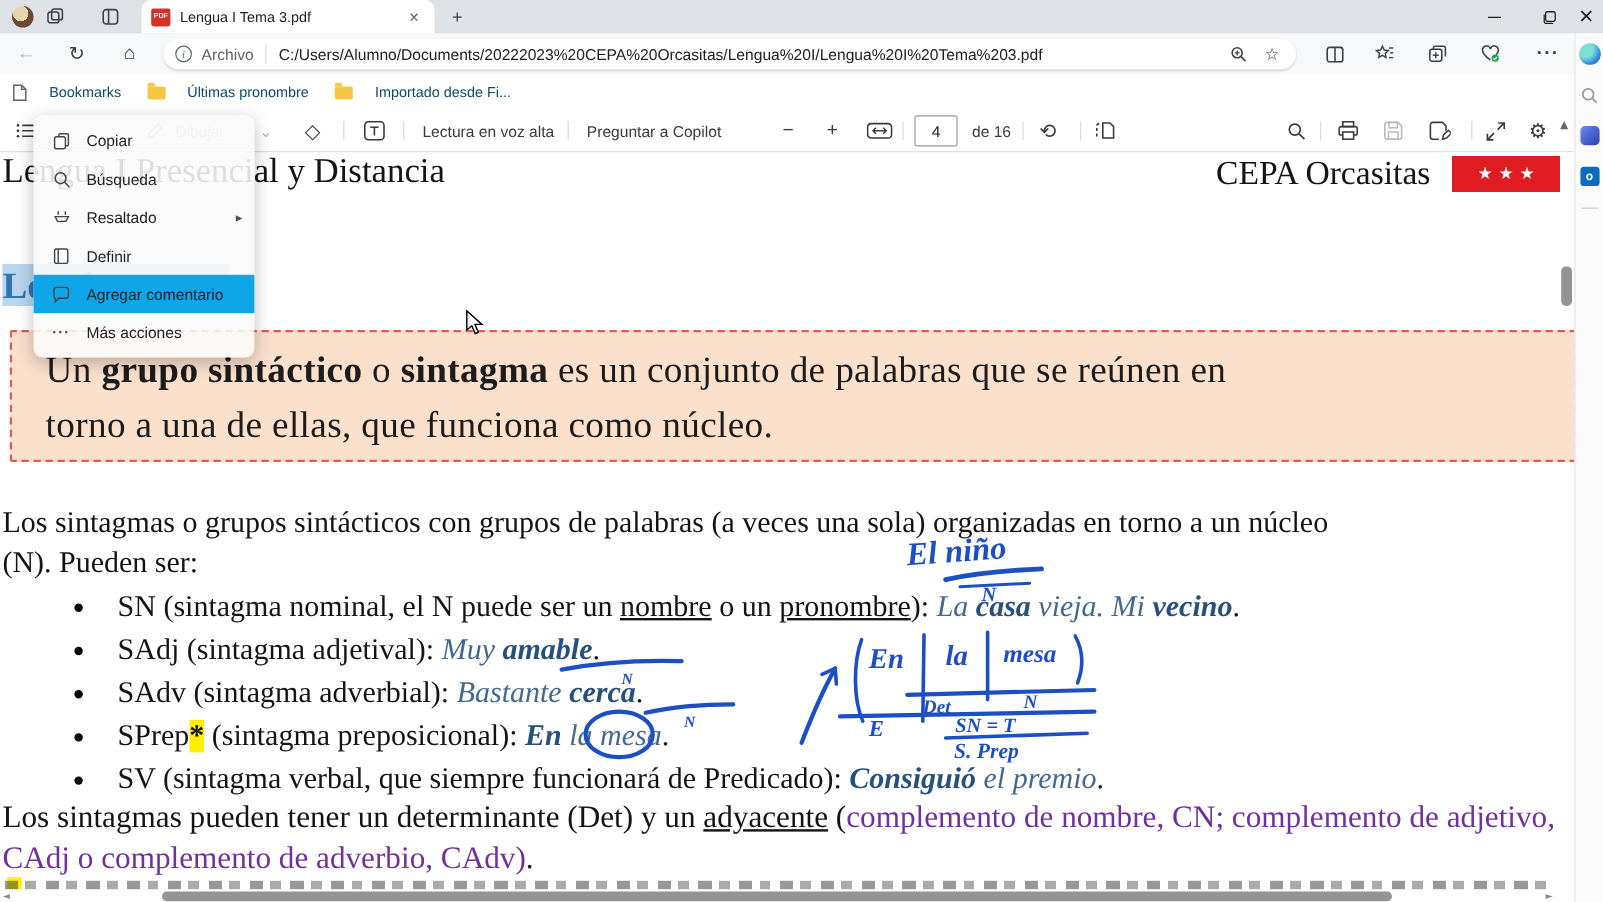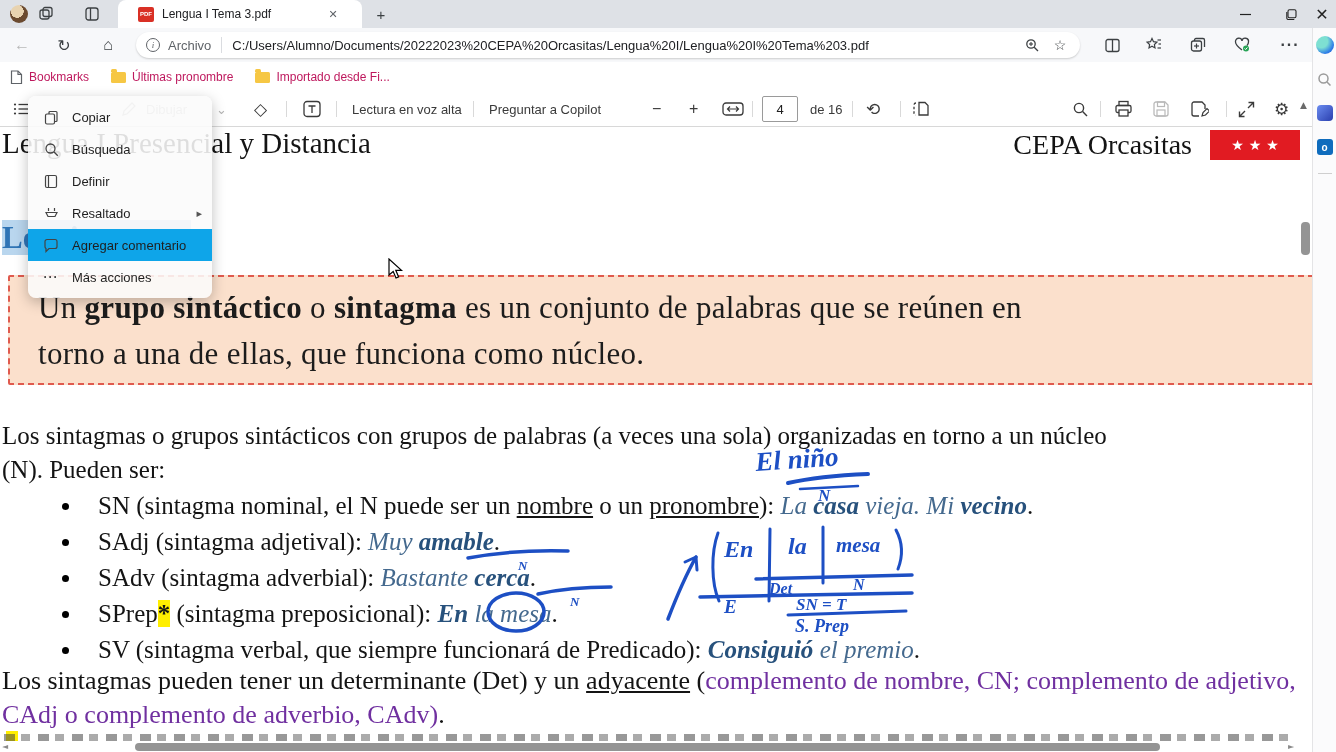--- a/index.html
+++ b/index.html
@@ -6,21 +6,21 @@
   html,body { width:1336px; height:752px; overflow:hidden; background:#fff;
               font-family:"Liberation Sans", sans-serif; }
   .screen { position:relative; width:1336px; height:752px; background:#fff; overflow:hidden; }
 
   
   .titlebar { position:absolute; left:0; top:0; width:1336px; height:28px; background:#dee1e6; }
   .avatar { position:absolute; left:10px; top:5px; width:18px; height:18px; border-radius:50%;
             background:radial-gradient(circle at 40% 35%, #e8d3b0 0 40%, #6b4a2f 41% 75%, #3a2a1c 76%); }
   .tb-ico { position:absolute; top:6px; width:16px; height:16px; color:#3c4043; }
   .tab { position:absolute; left:118px; top:0; width:244px; height:28px; background:#fff;
-         border-radius:8px 8px 0 0; display:flex; align-items:center; padding:0 20px; }
+         border-radius:8px 8px 0 0; display:flex; align-items:center; padding:0 8px; }
   .pdfbadge { width:16px; height:15px; background:#d93025; border-radius:2px; color:#fff;
               font-size:6px; font-weight:bold; display:flex; align-items:center; justify-content:center; flex:0 0 auto; }
   .tabtitle { font-size:12px; color:#202124; margin-left:8px; white-space:nowrap; overflow:hidden; flex:1 1 auto; }
   .tabclose { font-size:11px; color:#5f6368; width:18px; height:18px; display:flex; align-items:center;
               justify-content:center; border-radius:4px; flex:0 0 auto; }
   .newtab { position:absolute; left:372px; top:5px; width:18px; height:18px; font-size:15px; color:#3c4043;
             display:flex; align-items:center; justify-content:center; }
   .winbtn { position:absolute; top:0; width:40px; height:28px; display:flex; align-items:center; justify-content:center; color:#222; }
 
   
@@ -34,21 +34,21 @@
                 align-items:center; justify-content:center; flex:0 0 auto; }
   .addrprefix { font-size:13px; color:#5f6368; margin:0 10px 0 8px; }
   .addrsep { width:1px; height:16px; background:#dadce0; margin-right:10px; }
   .url { font-size:13px; color:#202124; white-space:nowrap; overflow:hidden; flex:1 1 auto; }
   .addr-ico { width:20px; height:20px; display:flex; align-items:center; justify-content:center;
               color:#3c4043; font-size:14px; flex:0 0 auto; margin-left:8px; }
 
   
   .bookmarks { position:absolute; left:0; top:62px; width:1312px; height:30px; background:#fff;
                display:flex; align-items:center; padding-left:10px; gap:22px; }
-  .bm { display:flex; align-items:center; gap:6px; font-size:12px; color:#be185d; }
+  .bm { display:flex; align-items:center; gap:18px; font-size:12px; color:#0c4a6e; }
   .folder { width:15px; height:11px; background:#f6c744; border-radius:1.5px; position:relative; }
   .folder::before { content:""; position:absolute; left:0; top:-3px; width:6px; height:3px;
                     background:#f6c744; border-radius:1.5px 1.5px 0 0; }
 
   
   .pdfbar { position:absolute; left:0; top:92px; width:1312px; height:35px; background:#fff;
             border-bottom:1px solid #d8d8d8; }
   .pb { position:absolute; top:0; height:34px; display:flex; align-items:center; color:#3a3a3a; font-size:13px; }
   .pbsep { position:absolute; top:9px; width:1px; height:16px; background:#d9d9d9; }
   .pageinput { position:absolute; left:762px; top:4px; width:36px; height:26px; border:1px solid #9a9a9a;
@@ -417,36 +417,36 @@
       <span class="mico">
         <svg width="15" height="15" viewBox="0 0 15 15">
             <circle cx="6.5" cy="6.5" r="4.5" fill="none" stroke="#444" stroke-width="1.3"></circle>
             <line x1="10" y1="10" x2="13.8" y2="13.8" stroke="#444" stroke-width="1.3"></line>
           </svg>
       </span>
       <span>Búsqueda</span>
     </div>
     <div class="mi">
       <span class="mico">
+        <svg width="15" height="15" viewBox="0 0 15 15">
+            <path d="M2 6.5 h11 l-2 4 h-7z" fill="none" stroke="#444" stroke-width="1.2"></path>
+            <path d="M4.5 2 v3 M10.5 2 v3" stroke="#444" stroke-width="1.2" fill="none"></path>
+          </svg>
+      </span>
+      <span>Resaltado</span>
+      <span class="sub">▸</span>
+    </div>
+    <div class="mi">
+      <span class="mico">
         <svg width="14" height="15" viewBox="0 0 14 15">
             <rect x="1.5" y="1.5" width="11" height="12" rx="1.5" fill="none" stroke="#444" stroke-width="1.2"></rect>
             <line x1="4.5" y1="1.5" x2="4.5" y2="13.5" stroke="#444" stroke-width="1.2"></line>
           </svg>
       </span>
       <span>Definir</span>
-    </div>
-    <div class="mi">
-      <span class="mico">
-        <svg width="15" height="15" viewBox="0 0 15 15">
-            <path d="M2 6.5 h11 l-2 4 h-7z" fill="none" stroke="#444" stroke-width="1.2"></path>
-            <path d="M4.5 2 v3 M10.5 2 v3" stroke="#444" stroke-width="1.2" fill="none"></path>
-          </svg>
-      </span>
-      <span>Resaltado</span>
-      <span class="sub">▸</span>
     </div>
     <div class="mi active">
       <span class="mico">
         <svg width="16" height="15" viewBox="0 0 16 15">
             <path d="M2 3.5 a2 2 0 0 1 2-2 h8 a2 2 0 0 1 2 2 v5 a2 2 0 0 1-2 2 h-6 l-3 3 v-3 a2 2 0 0 1-1-2z" fill="none" stroke="#444" stroke-width="1.2"></path>
           </svg>
       </span>
       <span>Agregar comentario</span>
     </div>
     <div class="mi">

